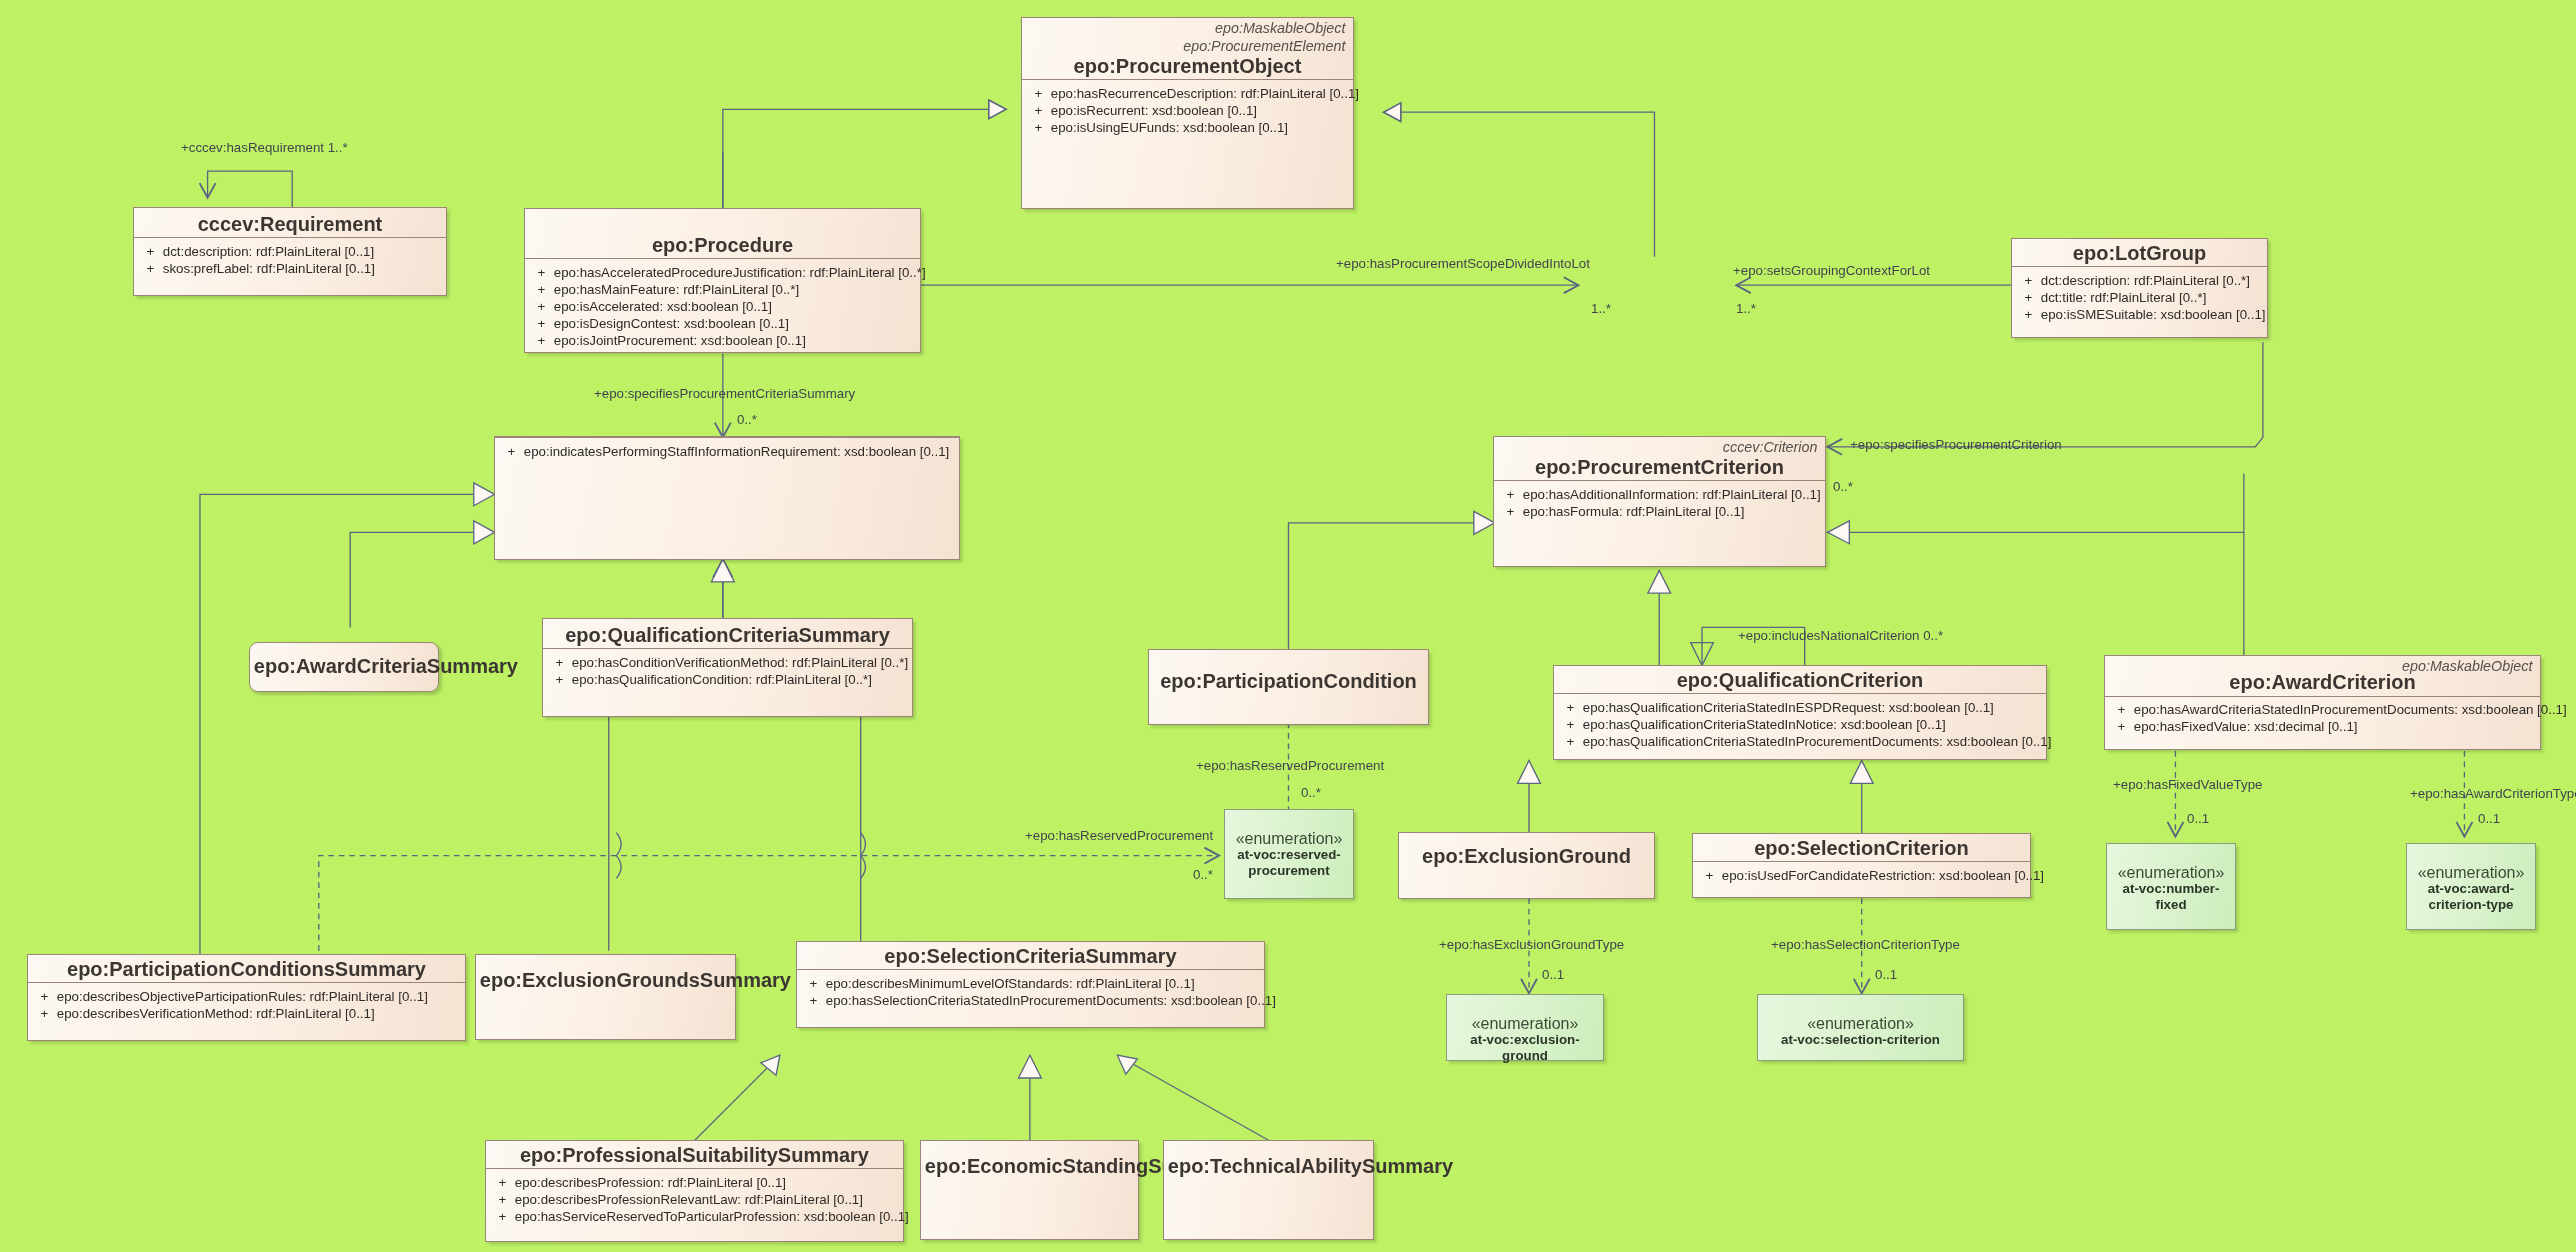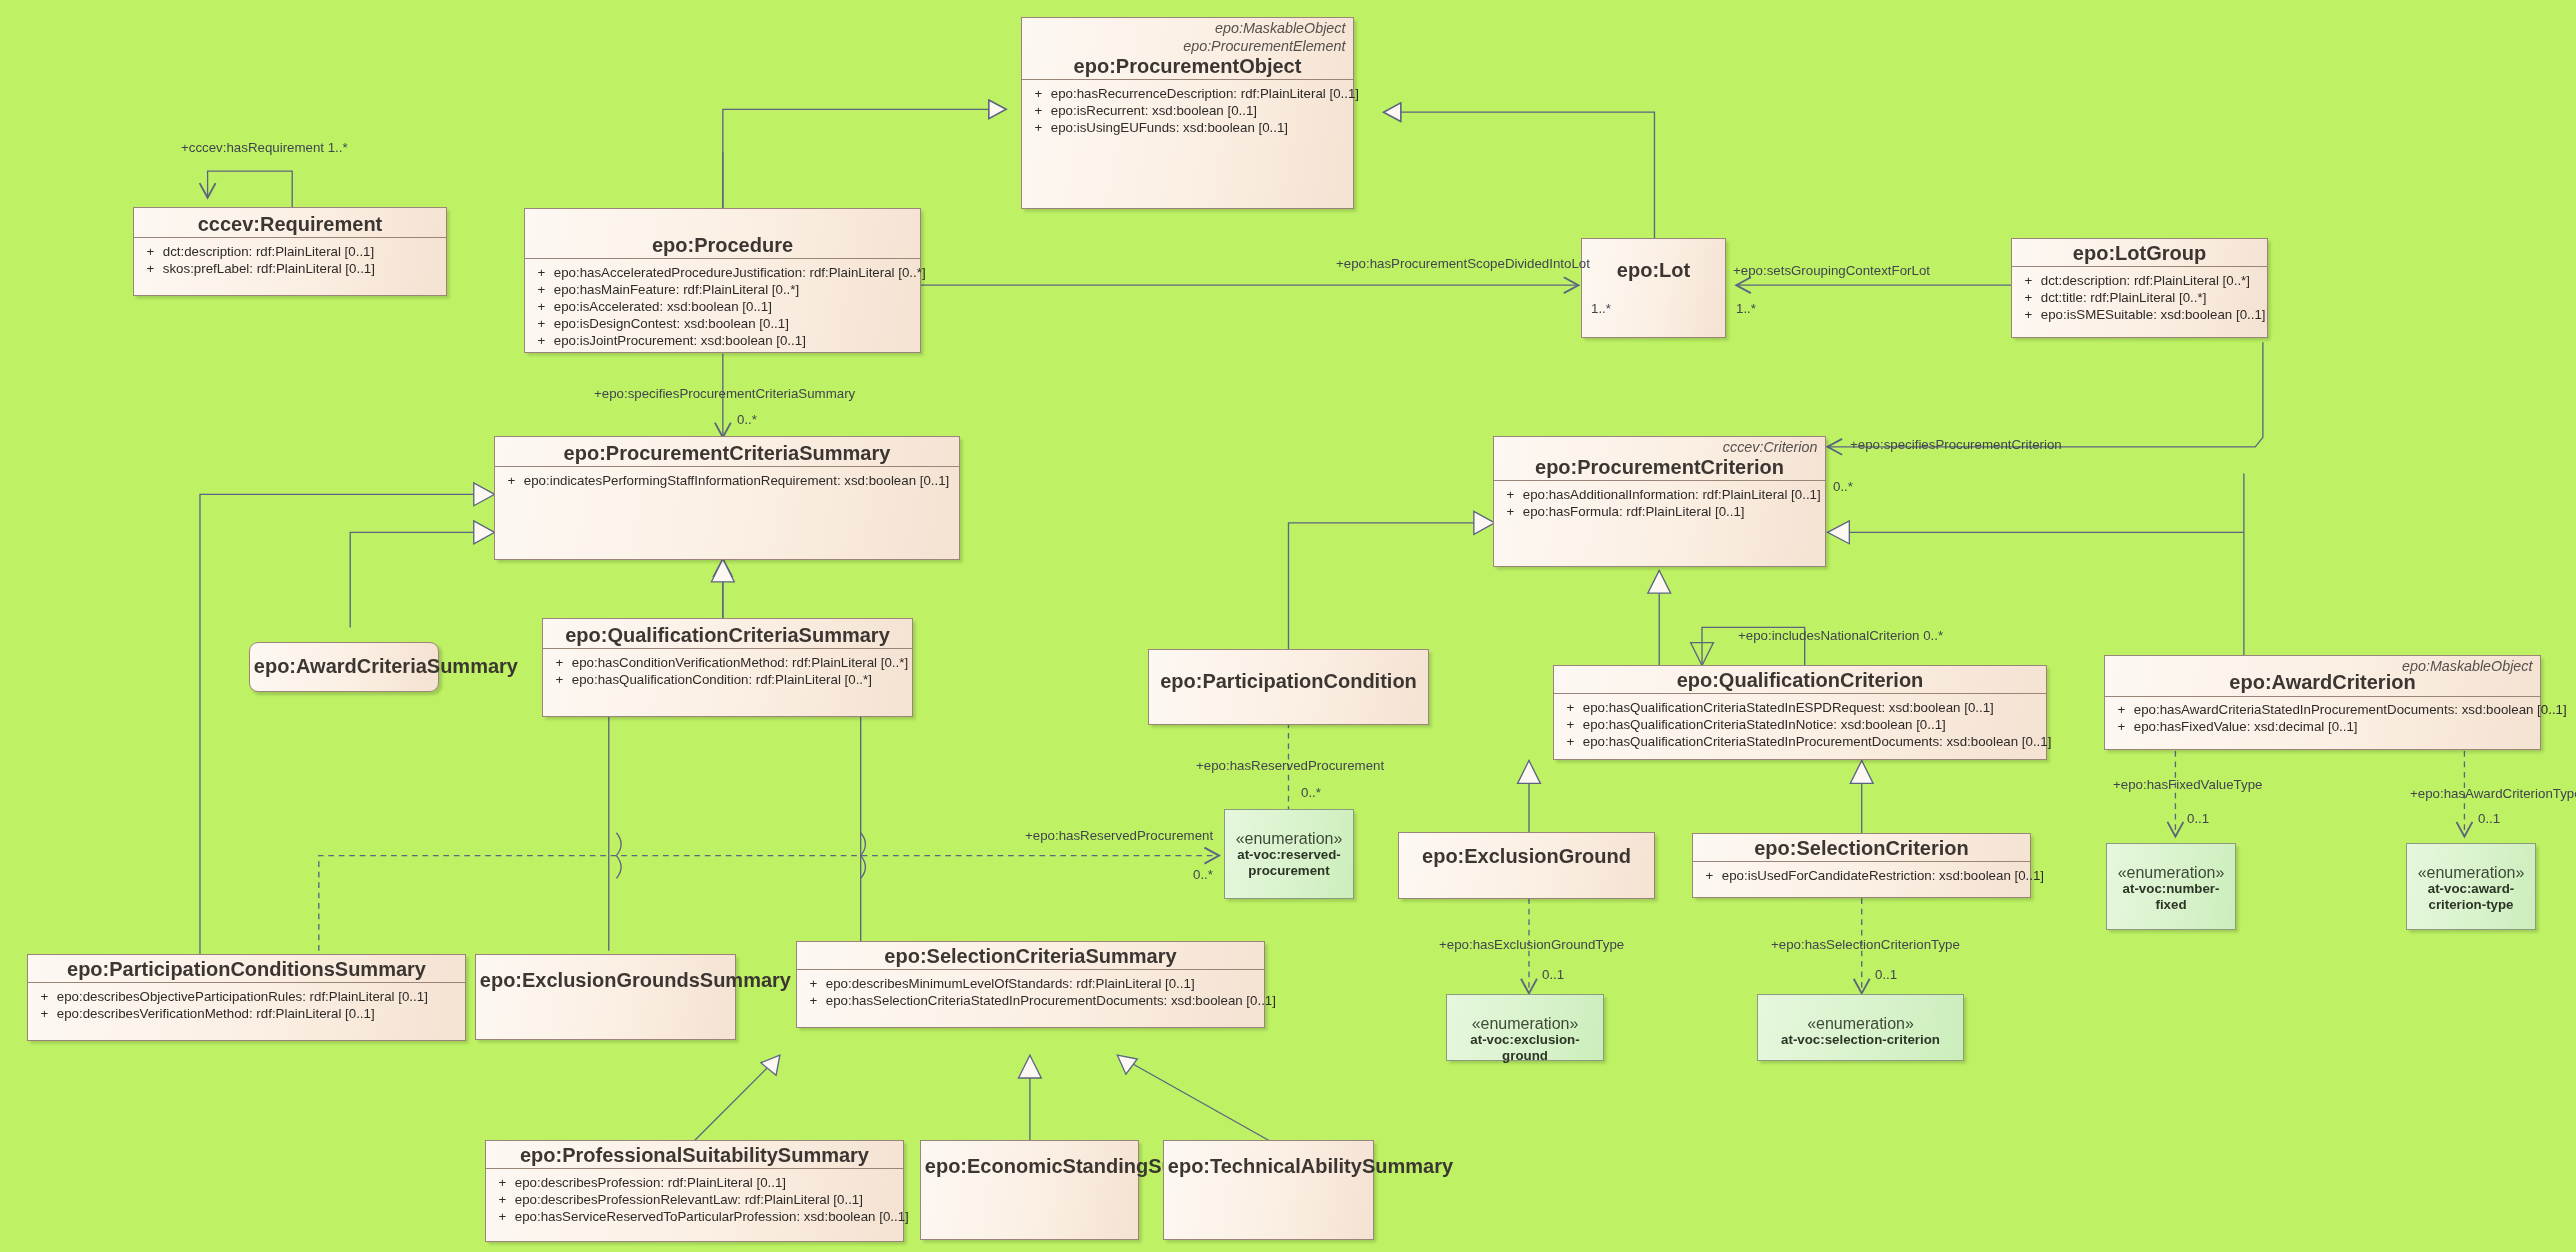--- a/index.html
+++ b/index.html
@@ -177,44 +177,40 @@
           <span class="vis">+</span>
           <span class="txt">epo:isDesignContest: xsd:boolean [0..1]</span>
         </div>
       <div class="attr">
           <span class="vis">+</span>
           <span class="txt">epo:isJointProcurement: xsd:boolean [0..1]</span>
         </div>
     </div>
   </div>
 
-  <div class="cls" style="left:1581px;top:238px;width:145px;height:100px;">
-    <div class="nm" style="padding-top:23px;">epo:Lot</div>
-  </div>
 
   <div class="cls" style="left:2011px;top:238px;width:257px;height:100px;">
     <div class="nm" style="padding-top:5.7px;">epo:LotGroup</div>
     <div class="sep attrs">
       <div class="attr">
           <span class="vis">+</span>
           <span class="txt">dct:description: rdf:PlainLiteral [0..*]</span>
         </div>
       <div class="attr">
           <span class="vis">+</span>
           <span class="txt">dct:title: rdf:PlainLiteral [0..*]</span>
         </div>
       <div class="attr">
           <span class="vis">+</span>
           <span class="txt">epo:isSMESuitable: xsd:boolean [0..1]</span>
         </div>
     </div>
   </div>
 
   <div class="cls" style="left:494px;top:436px;width:466px;height:124px;">
-    <div class="nm" style="padding-top:7.6px;">epo:ProcurementCriteriaSummary</div>
     <div class="sep attrs">
       <div class="attr">
           <span class="vis">+</span>
           <span class="txt">epo:indicatesPerformingStaffInformationRequirement: xsd:boolean [0..1]</span>
         </div>
     </div>
   </div>
 
   <div class="cls" style="left:1493px;top:436px;width:333px;height:131px;">
     <div class="sup">cccev:Criterion</div>

